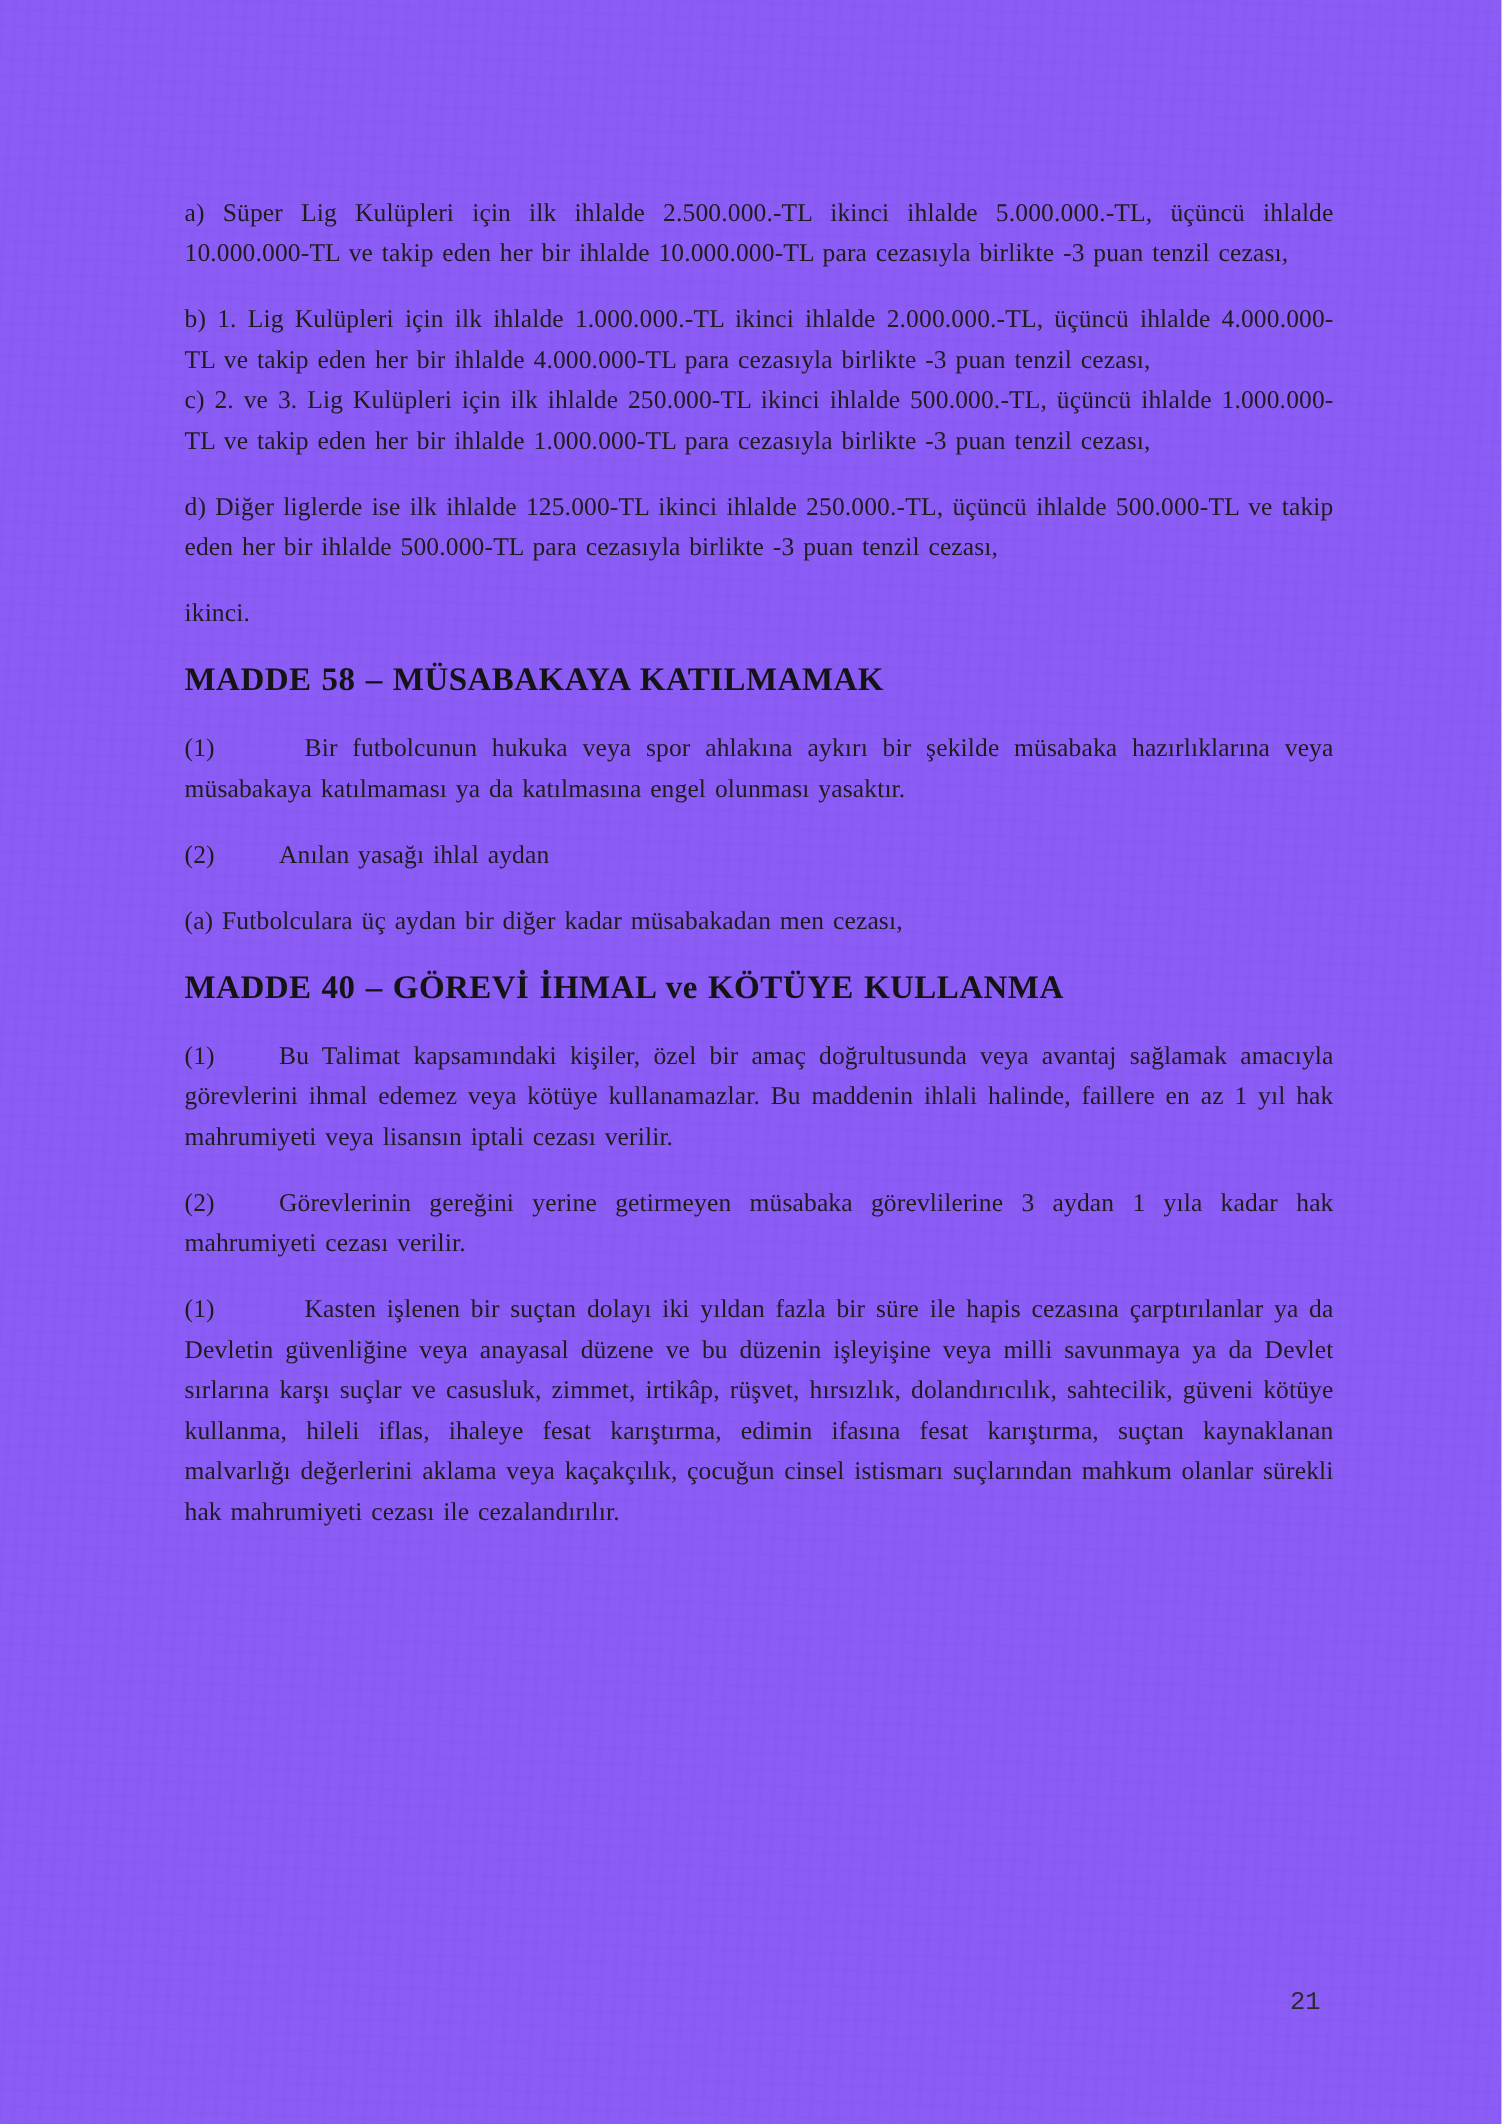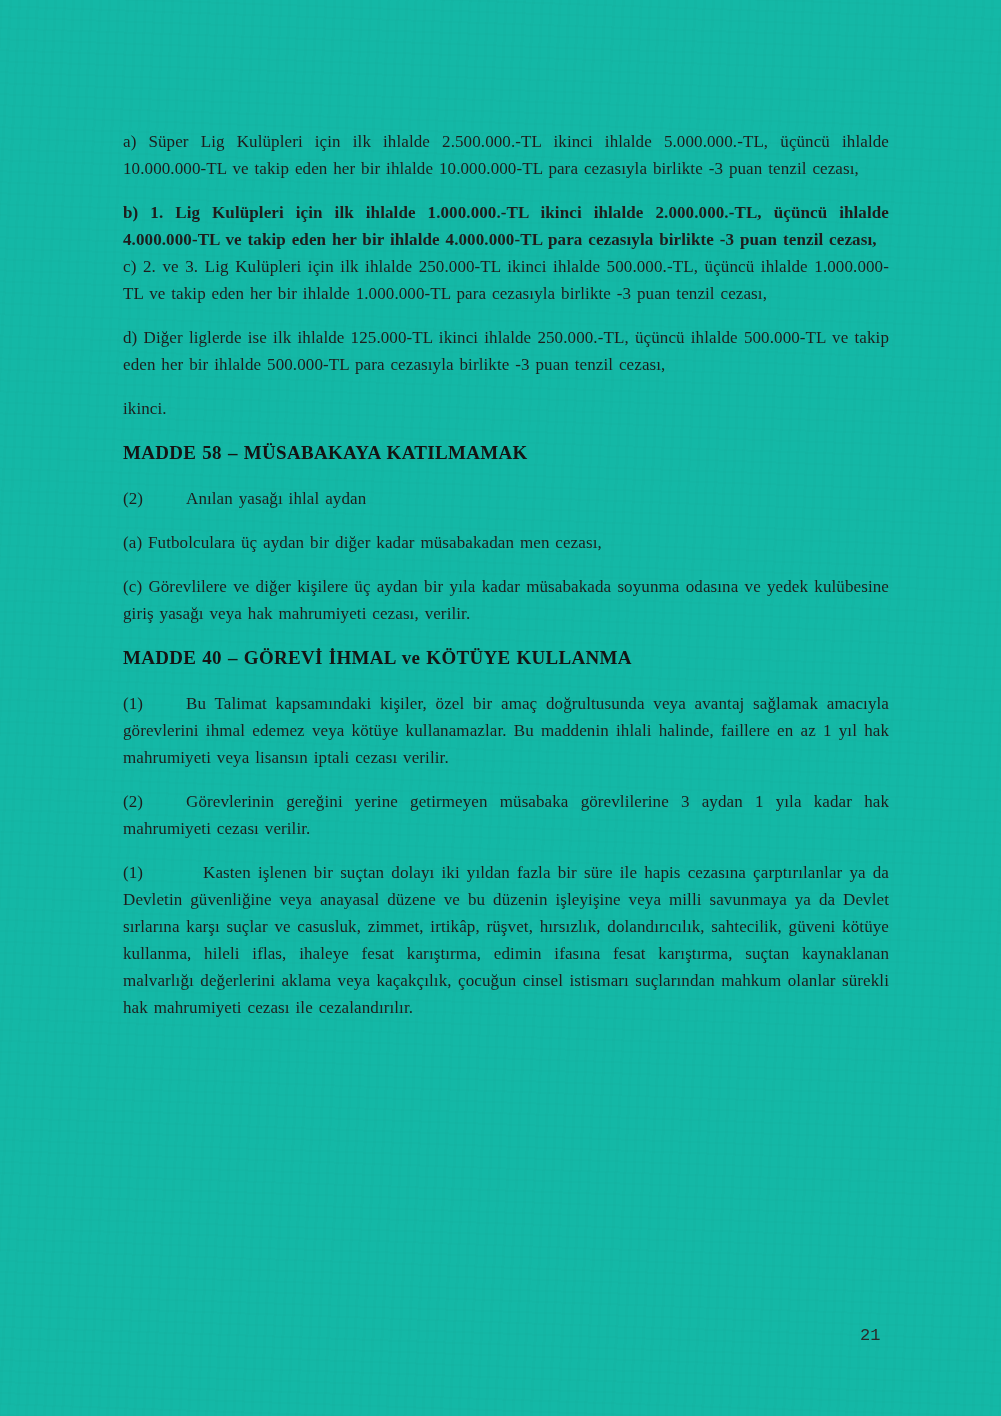--- a/index.html
+++ b/index.html
@@ -4,21 +4,21 @@
 <style>
   html, body {
     margin: 0;
     padding: 0;
     background: #ffffff;
   }
   .page {
     position: relative;
     width: 1001px;
     height: 1416px;
-    background: #14b8a6;
+    background: #8b5cf6;
     overflow: hidden;
     font-family: "Liberation Serif", "DejaVu Serif", serif;
     color: #1d1d1d;
   }
   
   .page::before {
     content: "";
     position: absolute;
     inset: 0;
     background:
@@ -35,25 +35,24 @@
   .para {
     margin: 0 0 17px 0;
     font-size: 17px;
     line-height: 27px;
     text-align: justify;
     word-spacing: 1.5px;
     letter-spacing: 0.1px;
   }
   .para.tight {
     margin-bottom: 0;
-    font-weight: bold;
   }
   .heading {
     margin: 14px 0 19px 0;
-    font-size: 19px;
+    font-size: 22px;
     line-height: 27px;
     font-weight: bold;
     color: #141414;
     letter-spacing: 0.3px;
     word-spacing: 1px;
   }
   .num-label {
     display: inline-block;
   }
   .num-label.wide { width: 80px; }
@@ -79,27 +78,27 @@
     <p class="para tight">b) 1. Lig Kulüpleri için ilk ihlalde 1.000.000.-TL ikinci ihlalde 2.000.000.-TL, üçüncü ihlalde 4.000.000-TL ve takip eden her bir ihlalde 4.000.000-TL para cezasıyla birlikte -3 puan tenzil cezası,</p>
 
     <p class="para">c) 2. ve 3. Lig Kulüpleri için ilk ihlalde 250.000-TL ikinci ihlalde 500.000.-TL, üçüncü ihlalde 1.000.000-TL ve takip eden her bir ihlalde 1.000.000-TL para cezasıyla birlikte -3 puan tenzil cezası,</p>
 
     <p class="para">d) Diğer liglerde ise ilk ihlalde 125.000-TL ikinci ihlalde 250.000.-TL, üçüncü ihlalde 500.000-TL ve takip eden her bir ihlalde 500.000-TL para cezasıyla birlikte -3 puan tenzil cezası,</p>
 
     <p class="para">ikinci.</p>
 
     <h2 class="heading">MADDE 58 – MÜSABAKAYA KATILMAMAK</h2>
 
+    <p class="para"><span class="num-label wide">(1)</span><span>Bir futbolcunun hukuka veya spor ahlakına aykırı bir şekilde müsabaka hazırlıklarına veya müsabakaya katılmaması ya da katılmasına engel olunması yasaktır.</span></p>
 
     <p class="para"><span class="num-label mid">(2)</span><span>Anılan yasağı ihlal aydan</span></p>
 
     <p class="para">(a) Futbolculara üç aydan bir diğer kadar müsabakadan men cezası,</p>
 
 
-    <p class="para">(c) Görevlilere ve diğer kişilere üç aydan bir yıla kadar müsabakada soyunma odasına ve yedek kulübesine giriş yasağı veya hak mahrumiyeti cezası, verilir.</p>
 
     <h2 class="heading">MADDE 40 – GÖREVİ İHMAL ve KÖTÜYE KULLANMA</h2>
 
     <p class="para"><span class="num-label mid">(1)</span><span>Bu Talimat kapsamındaki kişiler, özel bir amaç doğrultusunda veya avantaj sağlamak amacıyla görevlerini ihmal edemez veya kötüye kullanamazlar. Bu maddenin ihlali halinde, faillere en az 1 yıl hak mahrumiyeti veya lisansın iptali cezası verilir.</span></p>
 
     <p class="para"><span class="num-label mid">(2)</span><span>Görevlerinin gereğini yerine getirmeyen müsabaka görevlilerine 3 aydan 1 yıla kadar hak mahrumiyeti cezası verilir.</span></p>
 
 
     <p class="para"><span class="num-label wide">(1)</span><span>Kasten işlenen bir suçtan dolayı iki yıldan fazla bir süre ile hapis cezasına çarptırılanlar ya da Devletin güvenliğine veya anayasal düzene ve bu düzenin işleyişine veya milli savunmaya ya da Devlet sırlarına karşı suçlar ve casusluk, zimmet, irtikâp, rüşvet, hırsızlık, dolandırıcılık, sahtecilik, güveni kötüye kullanma, hileli iflas, ihaleye fesat karıştırma, edimin ifasına fesat karıştırma, suçtan kaynaklanan malvarlığı değerlerini aklama veya kaçakçılık, çocuğun cinsel istismarı suçlarından mahkum olanlar sürekli hak mahrumiyeti cezası ile cezalandırılır.</span></p>
 

